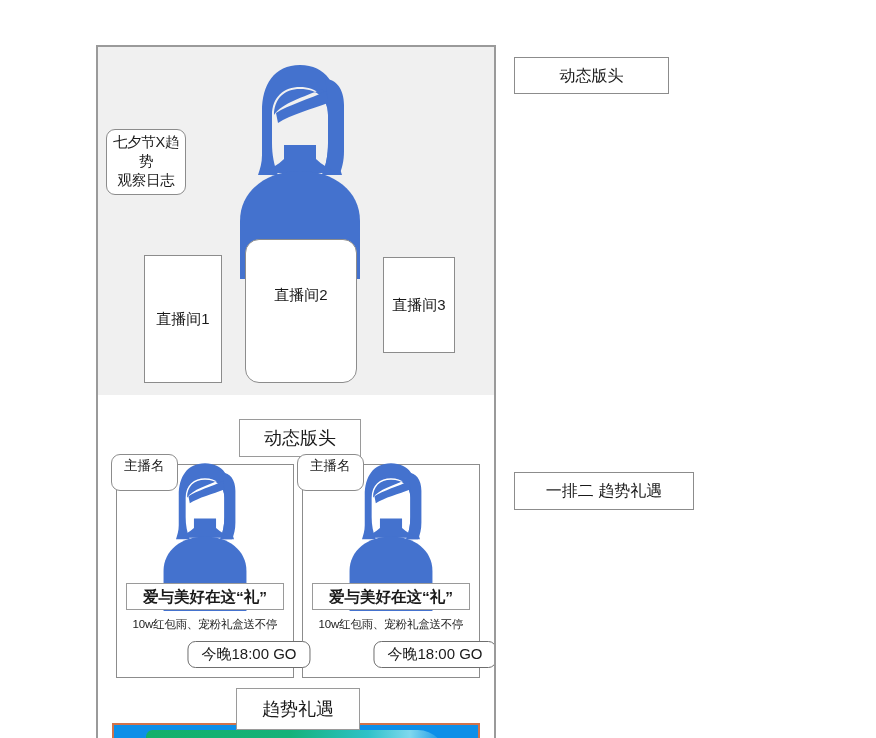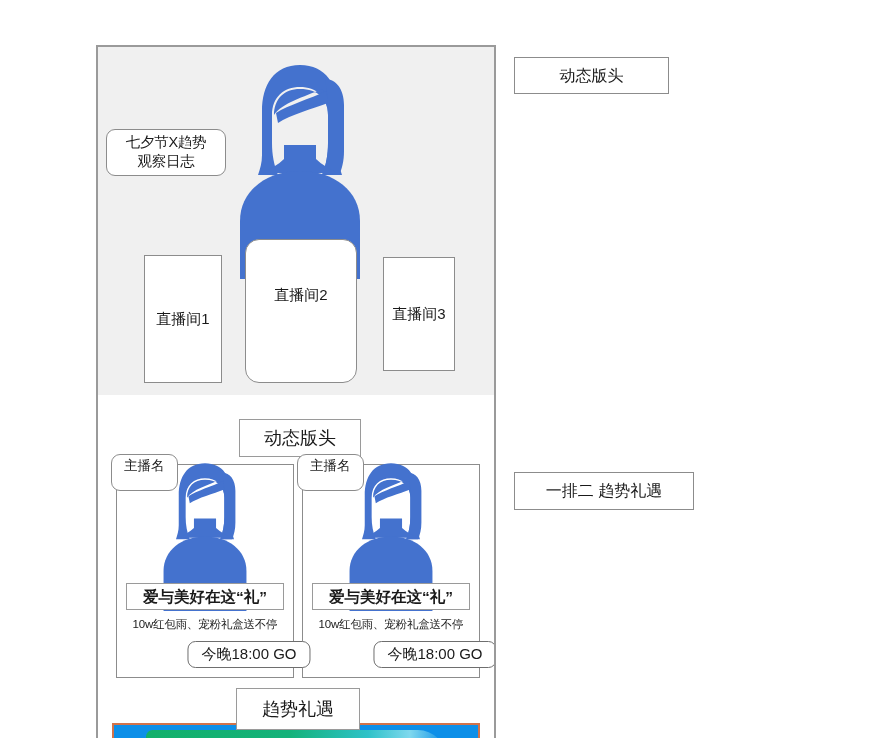--- a/index.html
+++ b/index.html
@@ -37,21 +37,21 @@
     top: 0;
     width: 396px;
     height: 348px;
     background: #f0f0f0;
   }
 
   .badge-callout {
     position: absolute;
     left: 8px;
     top: 82px;
-    width: 120px;
+    width: 80px;
     border: 1.5px solid #8c8c8c;
     border-radius: 9px;
     background: #ffffff;
     text-align: center;
     font-size: 14.5px;
     line-height: 19px;
     padding: 3px 2px 4px;
     box-sizing: border-box;
     letter-spacing: -0.3px;
     z-index: 6;
@@ -78,21 +78,21 @@
     box-sizing: border-box;
     display: flex;
     align-items: center;
     justify-content: center;
     font-size: 15px;
     z-index: 4;
   }
   #live-room-1 { left: 46px;  top: 208px; width: 78px;  height: 128px; }
   #live-room-2 { left: 147px; top: 192px; width: 112px; height: 144px;
                  align-items: flex-start; padding-top: 46px; border-radius: 14px; }
-  #live-room-3 { left: 285px; top: 210px; width: 72px;  height: 114px; }
+  #live-room-3 { left: 285px; top: 210px; width: 72px;  height: 96px; }
 
   
   .section-label {
     position: absolute;
     border: 1.2px solid #9a9a9a;
     background: #ffffff;
     box-sizing: border-box;
     text-align: center;
     font-size: 18px;
     z-index: 8;

